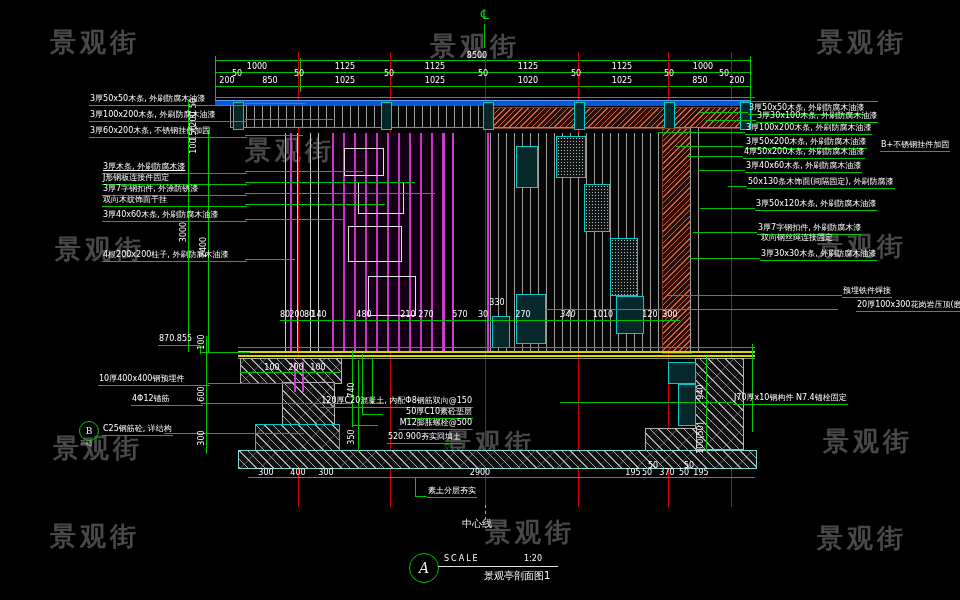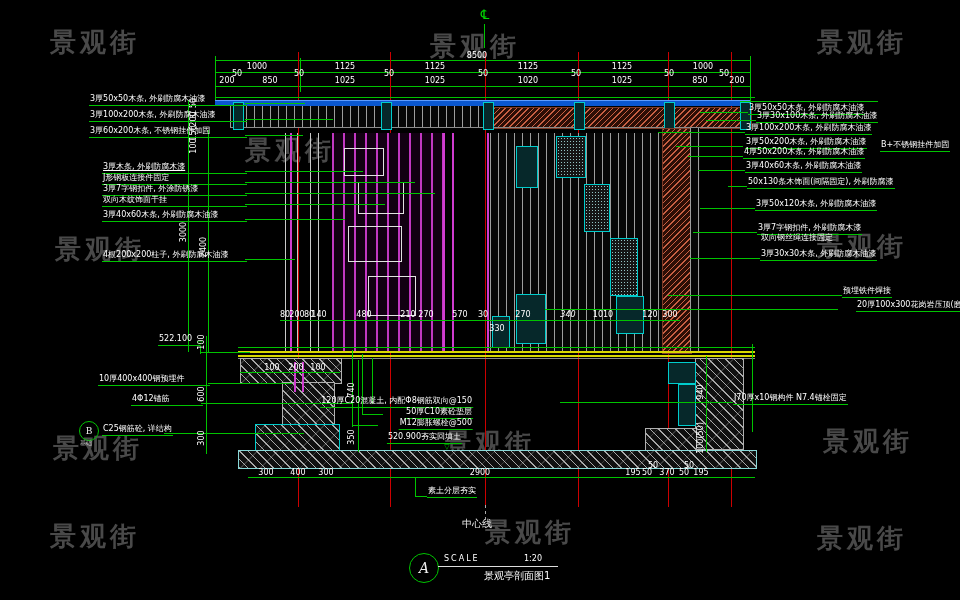--- a/index.html
+++ b/index.html
@@ -216,21 +216,21 @@
       <div class="lbl dim" style="left: 724px; top: 70px;">50</div>
       <div class="lbl dim" style="left: 285px; top: 311px;">80</div>
       <div class="lbl dim" style="left: 297px; top: 311px;">200</div>
       <div class="lbl dim" style="left: 309px; top: 311px;">80</div>
       <div class="lbl dim" style="left: 319px; top: 311px;">140</div>
       <div class="lbl dim" style="left: 364px; top: 311px;">480</div>
       <div class="lbl dim" style="left: 408px; top: 311px;">210</div>
       <div class="lbl dim" style="left: 426px; top: 311px;">270</div>
       <div class="lbl dim" style="left: 460px; top: 311px;">570</div>
       <div class="lbl dim" style="left: 483px; top: 311px;">30</div>
-      <div class="lbl dim" style="left: 497px; top: 325px;">330</div>
+      <div class="lbl dim" style="left: 497px; top: 299px;">330</div>
       <div class="lbl dim" style="left: 523px; top: 311px;">270</div>
       <div class="lbl dim" style="left: 568px; top: 311px; font-style: italic;">340</div>
       <div class="lbl dim" style="left: 603px; top: 311px;">1010</div>
       <div class="lbl dim" style="left: 650px; top: 311px;">120</div>
       <div class="lbl dim" style="left: 670px; top: 311px;">300</div>
       <div class="lbl dim" style="left: 272px; top: 364px;">100</div>
       <div class="lbl dim" style="left: 296px; top: 364px;">200</div>
       <div class="lbl dim" style="left: 318px; top: 364px;">100</div>
       <div class="lbl dim" style="left: 266px; top: 469px;">300</div>
       <div class="lbl dim" style="left: 298px; top: 469px;">400</div>
@@ -262,21 +262,21 @@
   <div>
       <div class="lbl annR" style="left: 89px; top: 95px; width: 156px;">3厚50x50木条, 外刷防腐木油漆</div>
       <div class="lbl annR" style="left: 89px; top: 111px; width: 156px;">3厚100x200木条, 外刷防腐木油漆</div>
       <div class="lbl annR" style="left: 89px; top: 127px; width: 156px;">3厚60x200木条, 不锈钢挂件加固</div>
       <div class="lbl annR" style="left: 102px; top: 163px; width: 143px; text-decoration: underline;">3厚木条, 外刷防腐木漆</div>
       <div class="lbl annR" style="left: 102px; top: 174px; width: 143px;">J形钢板连接件固定</div>
       <div class="lbl annR" style="left: 102px; top: 185px; width: 143px;">3厚7字钢扣件, 外涂防锈漆</div>
       <div class="lbl annR" style="left: 102px; top: 196px; width: 143px;">双向木纹饰面干挂</div>
       <div class="lbl annR" style="left: 102px; top: 211px; width: 143px;">3厚40x60木条, 外刷防腐木油漆</div>
       <div class="lbl annR" style="left: 102px; top: 251px; width: 143px;">4根200x200柱子, 外刷防腐木油漆</div>
-      <div class="lbl annR" style="left: 158px; top: 335px; width: 40px;">522.100</div>
+      <div class="lbl annR" style="left: 158px; top: 335px; width: 40px;">870.855</div>
       <div class="lbl annR" style="left: 98px; top: 375px; width: 110px;">10厚400x400钢预埋件</div>
       <div class="lbl annR" style="left: 131px; top: 395px; width: 70px;">4Φ12锚筋</div>
     </div>
   <div>
       <div class="lbl annR" style="left: 880px; top: 93px; margin-top: 48px;">B+不锈钢挂件加固</div>
       <div class="lbl annR" style="left: 748px; top: 104px;">3厚50x50木条, 外刷防腐木油漆</div>
       <div class="lbl annR" style="left: 756px; top: 112px;">3厚30x100木条, 外刷防腐木油漆</div>
       <div class="lbl annR" style="left: 745px; top: 124px;">3厚100x200木条, 外刷防腐木油漆</div>
       <div class="lbl annR" style="left: 745px; top: 138px;">3厚50x200木条, 外刷防腐木油漆</div>
       <div class="lbl annR" style="left: 743px; top: 148px;">4厚50x200木条, 外刷防腐木油漆</div>

